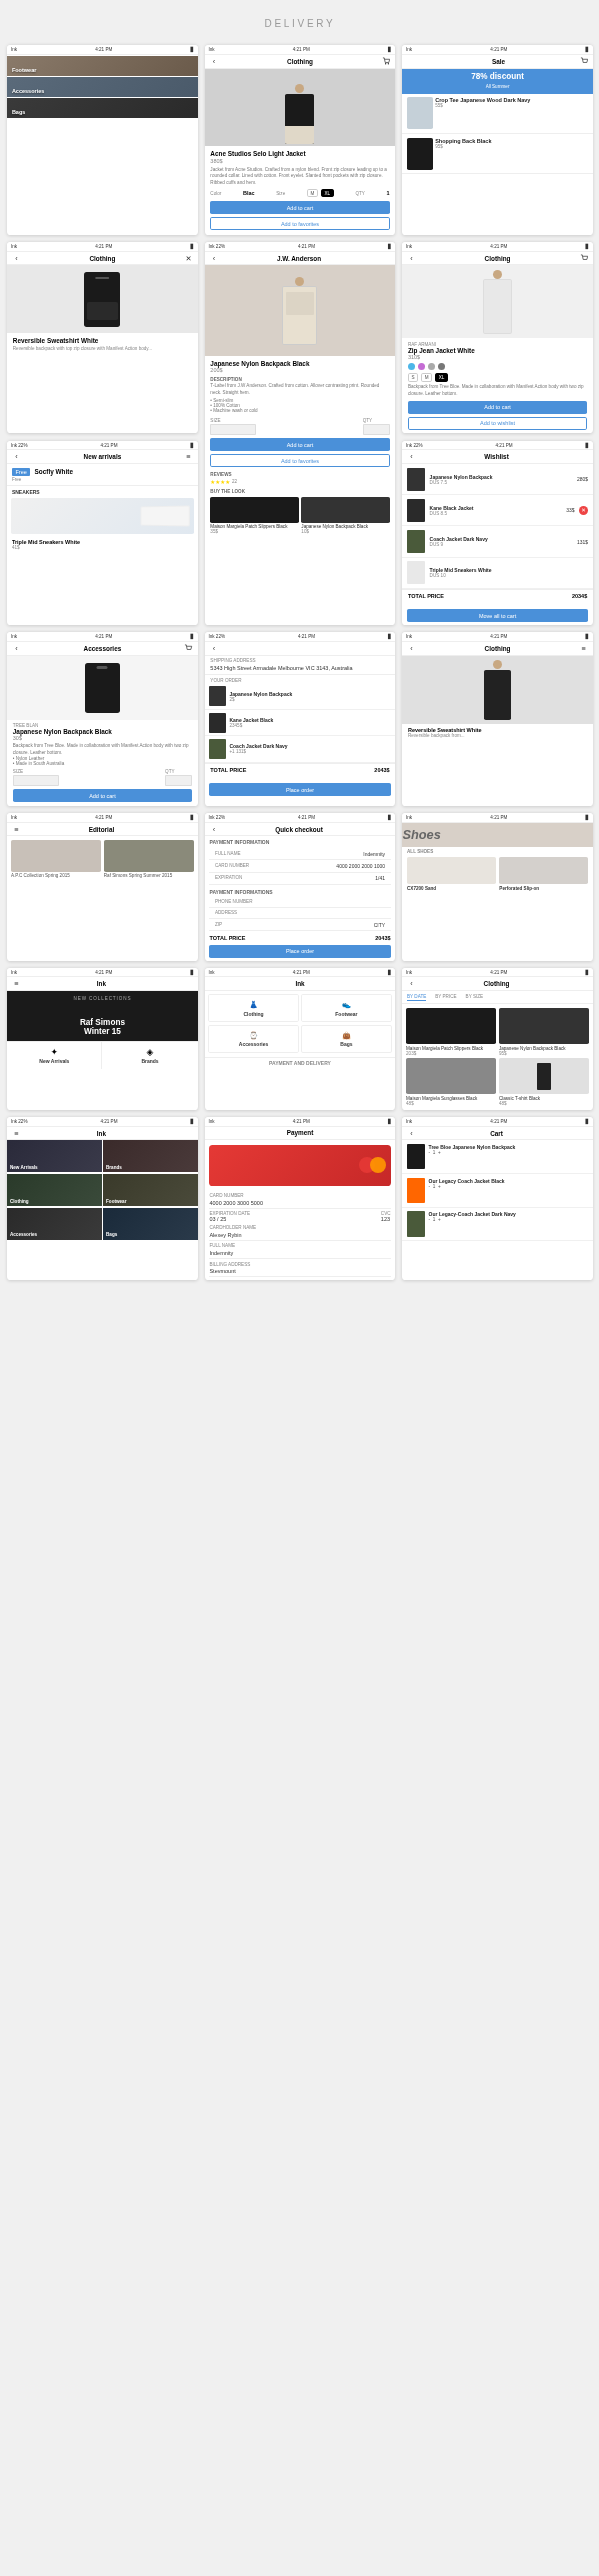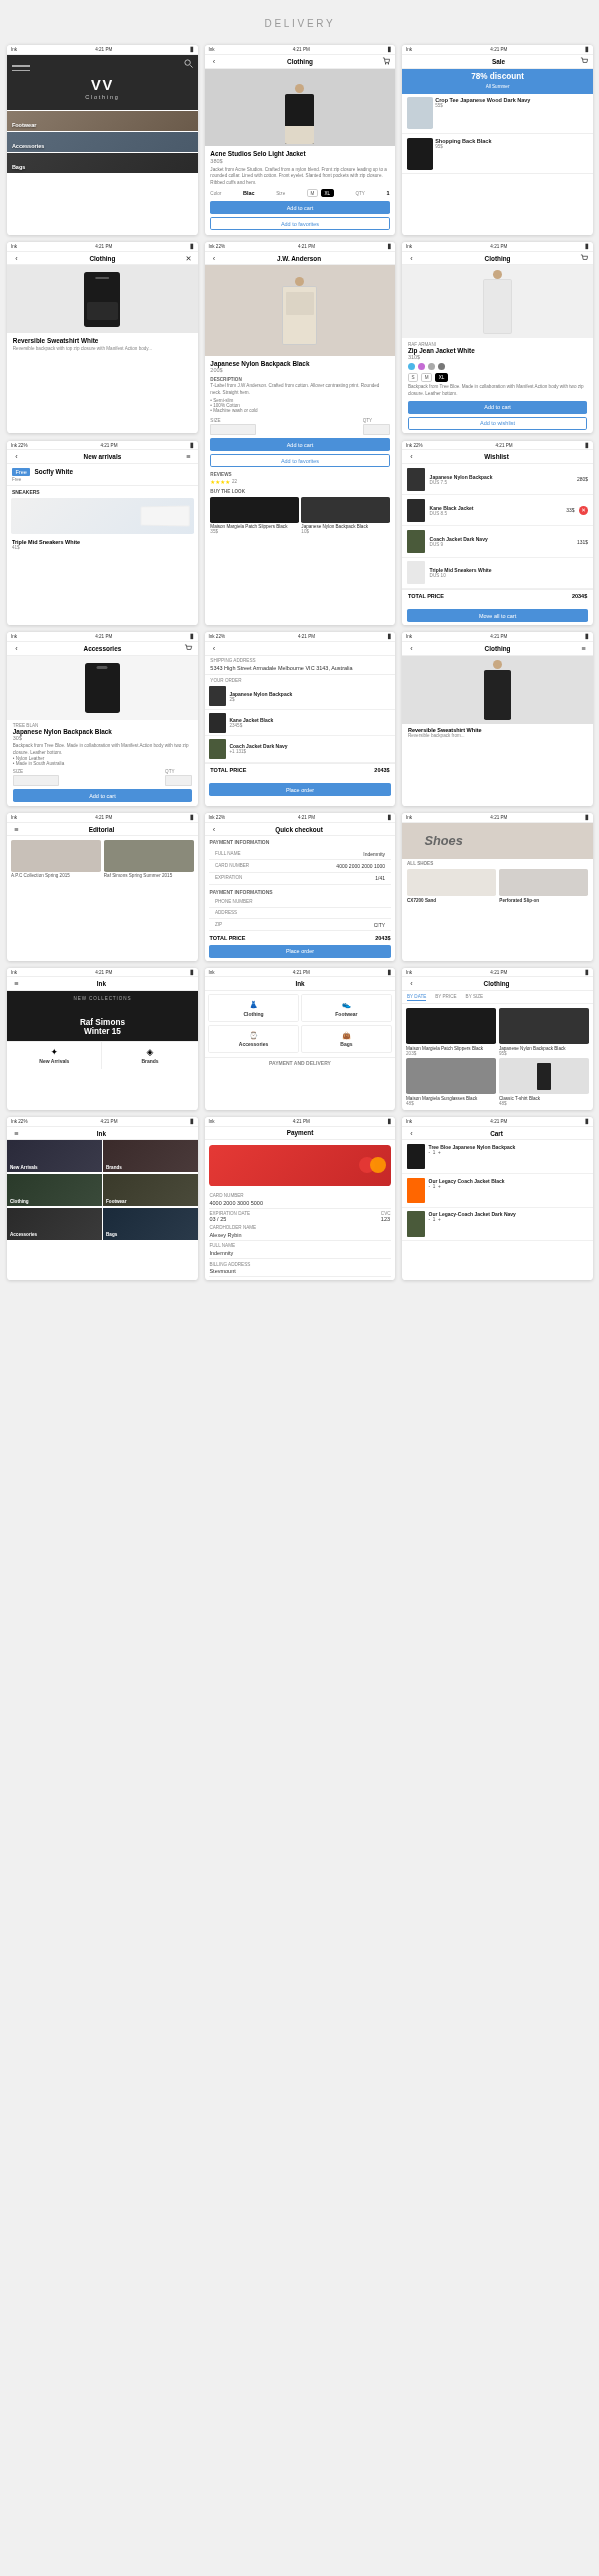--- a/index.html
+++ b/index.html
@@ -460,32 +460,20 @@
 
 <div class="page-header">DELIVERY</div>
 
 <div class="screens-grid">
 
   <div class="screen">
     <div class="screen-status-bar">
       <span>Ink</span>
         <span>4:21 PM</span>
         <span>▊</span>
-    </div>
-    <div style="background:#2a2a2a; height:55px; display:flex; flex-direction:column; align-items:center; justify-content:center; position:relative;">
-      <div style="width:18px;height:1.8px;background:#aaa;margin-bottom:2.7px;align-self:flex-start;margin-left:4.6px;"></div>
-      <div style="width:18px;height:1.8px;background:#aaa;margin-bottom:5.5px;align-self:flex-start;margin-left:4.6px;"></div>
-      <div style="font-size:14.6px;font-weight:900;color:#fff;letter-spacing:1.8px;">VV</div>
-      <div style="font-size:5.5px;color:#ccc;letter-spacing:1.8px;margin-top:0.9px;">Clothing</div>
-      <div style="position:absolute;top:4.6px;right:4.6px;">
-        <svg width="9" height="9" viewBox="0 0 10 10">
-            <circle cx="4" cy="4" r="3" stroke="#ccc" stroke-width="1" fill="none"></circle>
-            <line x1="7" y1="7" x2="9.5" y2="9.5" stroke="#ccc" stroke-width="1"></line>
-          </svg>
-      </div>
     </div>
     <div class="s1-category" style="height:20px;position:relative;overflow:hidden;margin:0.9px 0;">
       <div style="position:absolute;inset:0;background:linear-gradient(135deg,#8a7a6a,#6a5a4a);"></div>
       <div class="s1-cat-label" style="position:absolute;bottom:2.7px;left:4.6px;color:#fff;font-size:5.5px;font-weight:700;">Footwear</div>
     </div>
     <div class="s1-category" style="height:20px;position:relative;overflow:hidden;margin:0.9px 0;">
       <div style="position:absolute;inset:0;background:linear-gradient(135deg,#5a6a7a,#4a5a6a);"></div>
       <div class="s1-cat-label" style="position:absolute;bottom:2.7px;left:4.6px;color:#fff;font-size:5.5px;font-weight:700;">Accessories</div>
     </div>
     <div class="s1-category" style="height:20px;position:relative;overflow:hidden;margin:0.9px 0;">
@@ -955,21 +943,21 @@
       <div class="btn-primary">Place order</div>
     </div>
   </div>
 
   <div class="screen">
     <div class="screen-status-bar">
       <span>Ink</span>
         <span>4:21 PM</span>
         <span>▊</span>
     </div>
-    <div style="height:36px;background:#d8d0c8;display:flex;align-items:center;justify-content:flex-start;padding-left:22px;">
+    <div style="height:24px;background:#d8d0c8;display:flex;align-items:center;justify-content:flex-start;padding-left:0;">
       <div style="font-size:12.8px;font-weight:900;color:#666;font-style:italic;">Shoes</div>
     </div>
     <div style="padding:2.7px 4.6px;">
       <div style="font-size:4.6px;font-weight:700;color:#888;margin-bottom:2.7px;">ALL SHOES</div>
       <div style="display:grid;grid-template-columns:1fr 1fr;gap:3.6px;">
         <div>
           <div style="height:27px;background:#e8e4de;border-radius:1.8px;margin-bottom:1.8px;"></div>
           <div style="font-size:4.6px;color:#333;font-weight:600;">CX7200 Sand</div>
         </div>
         <div>

